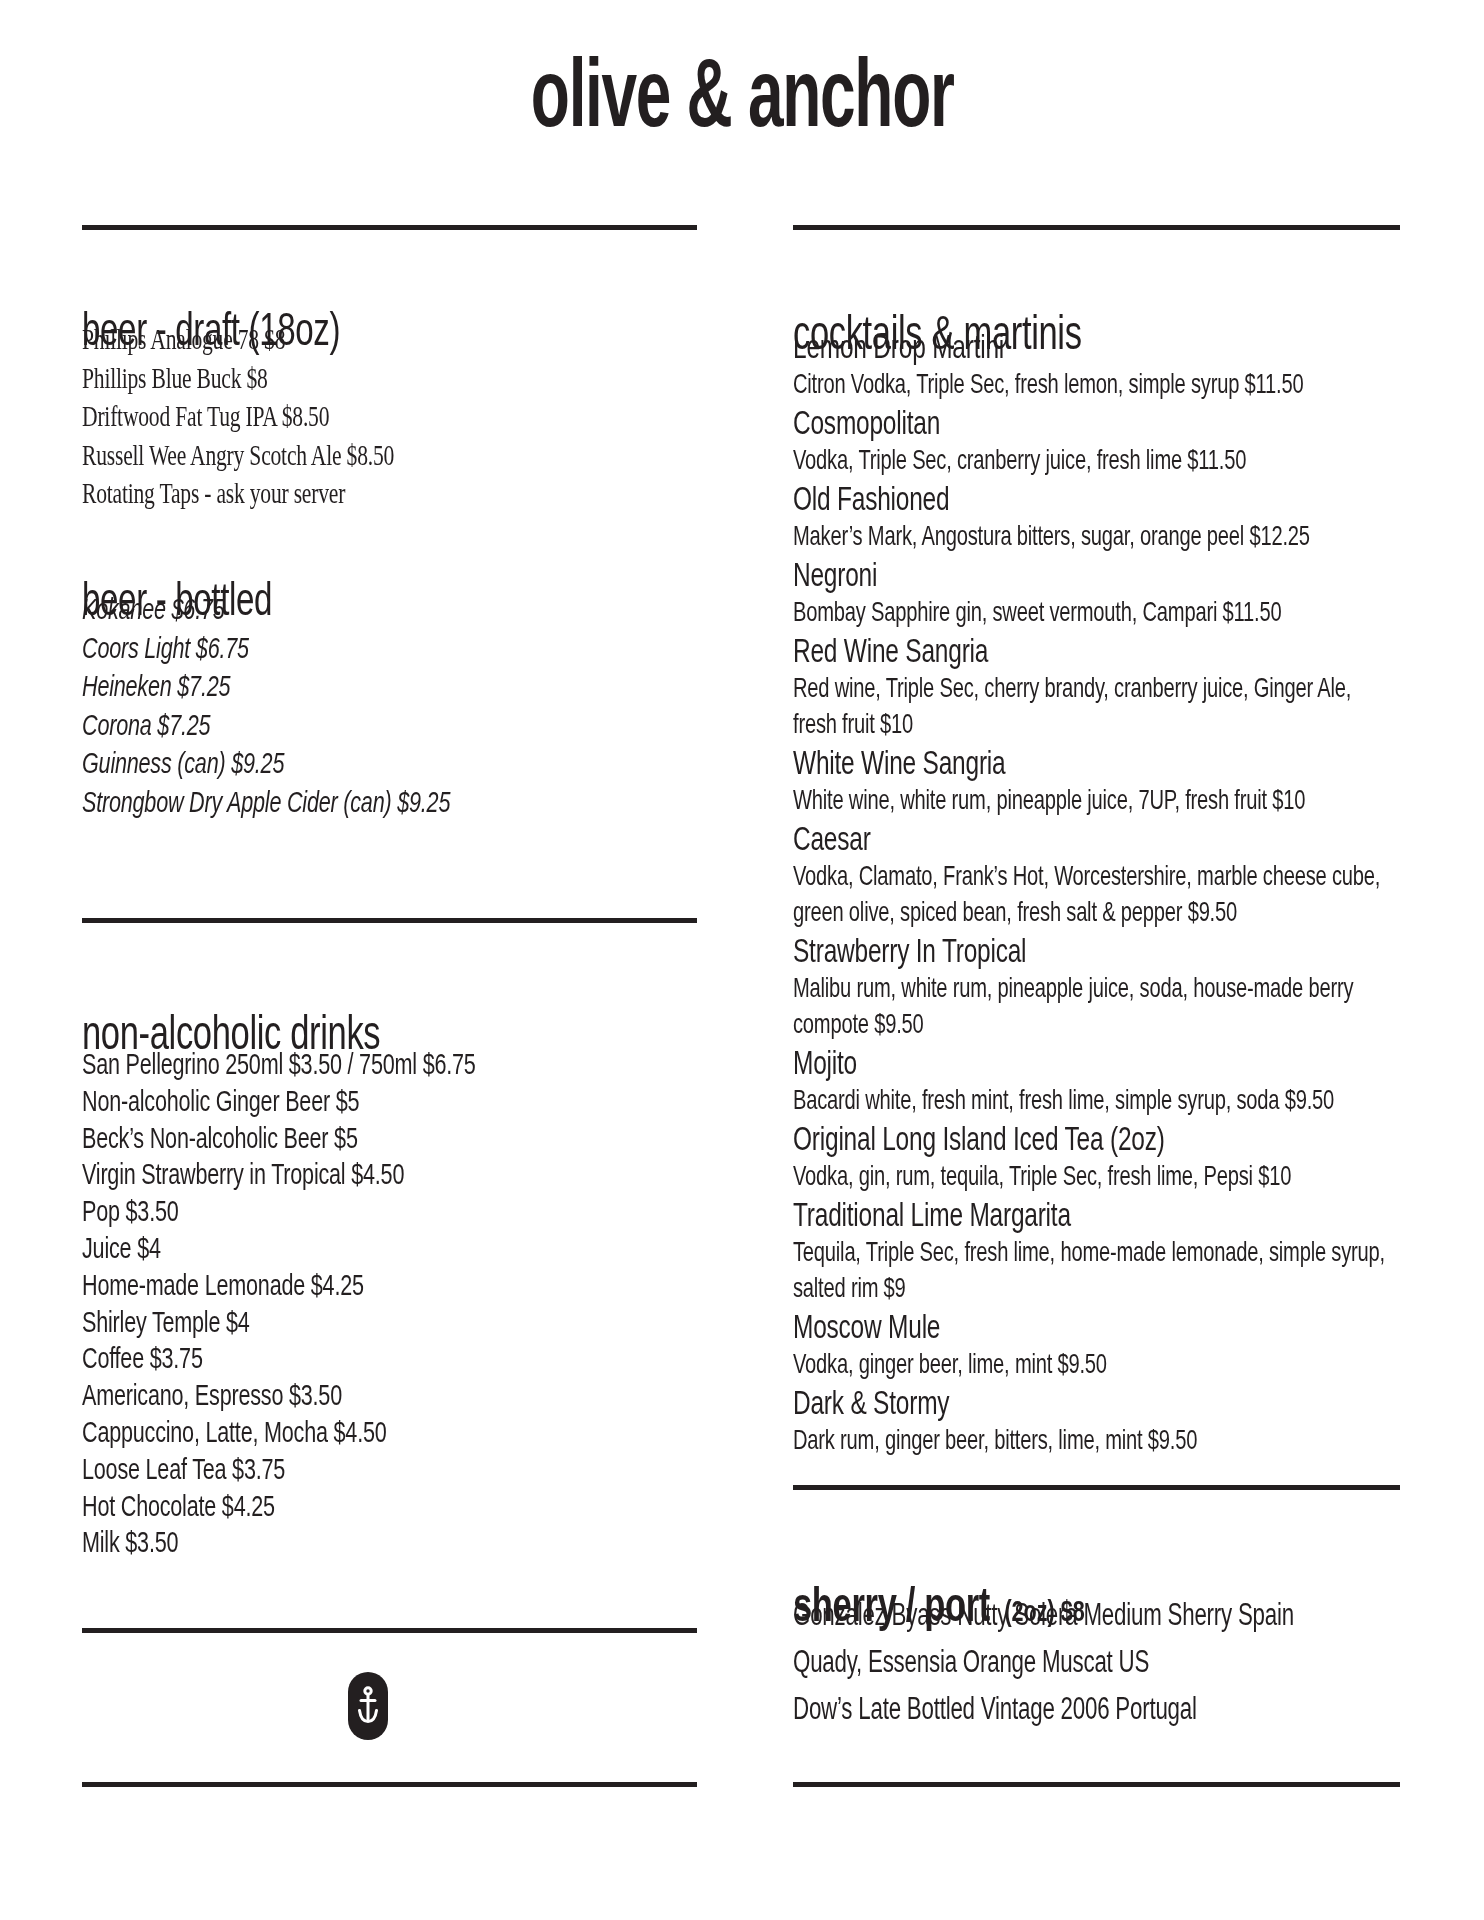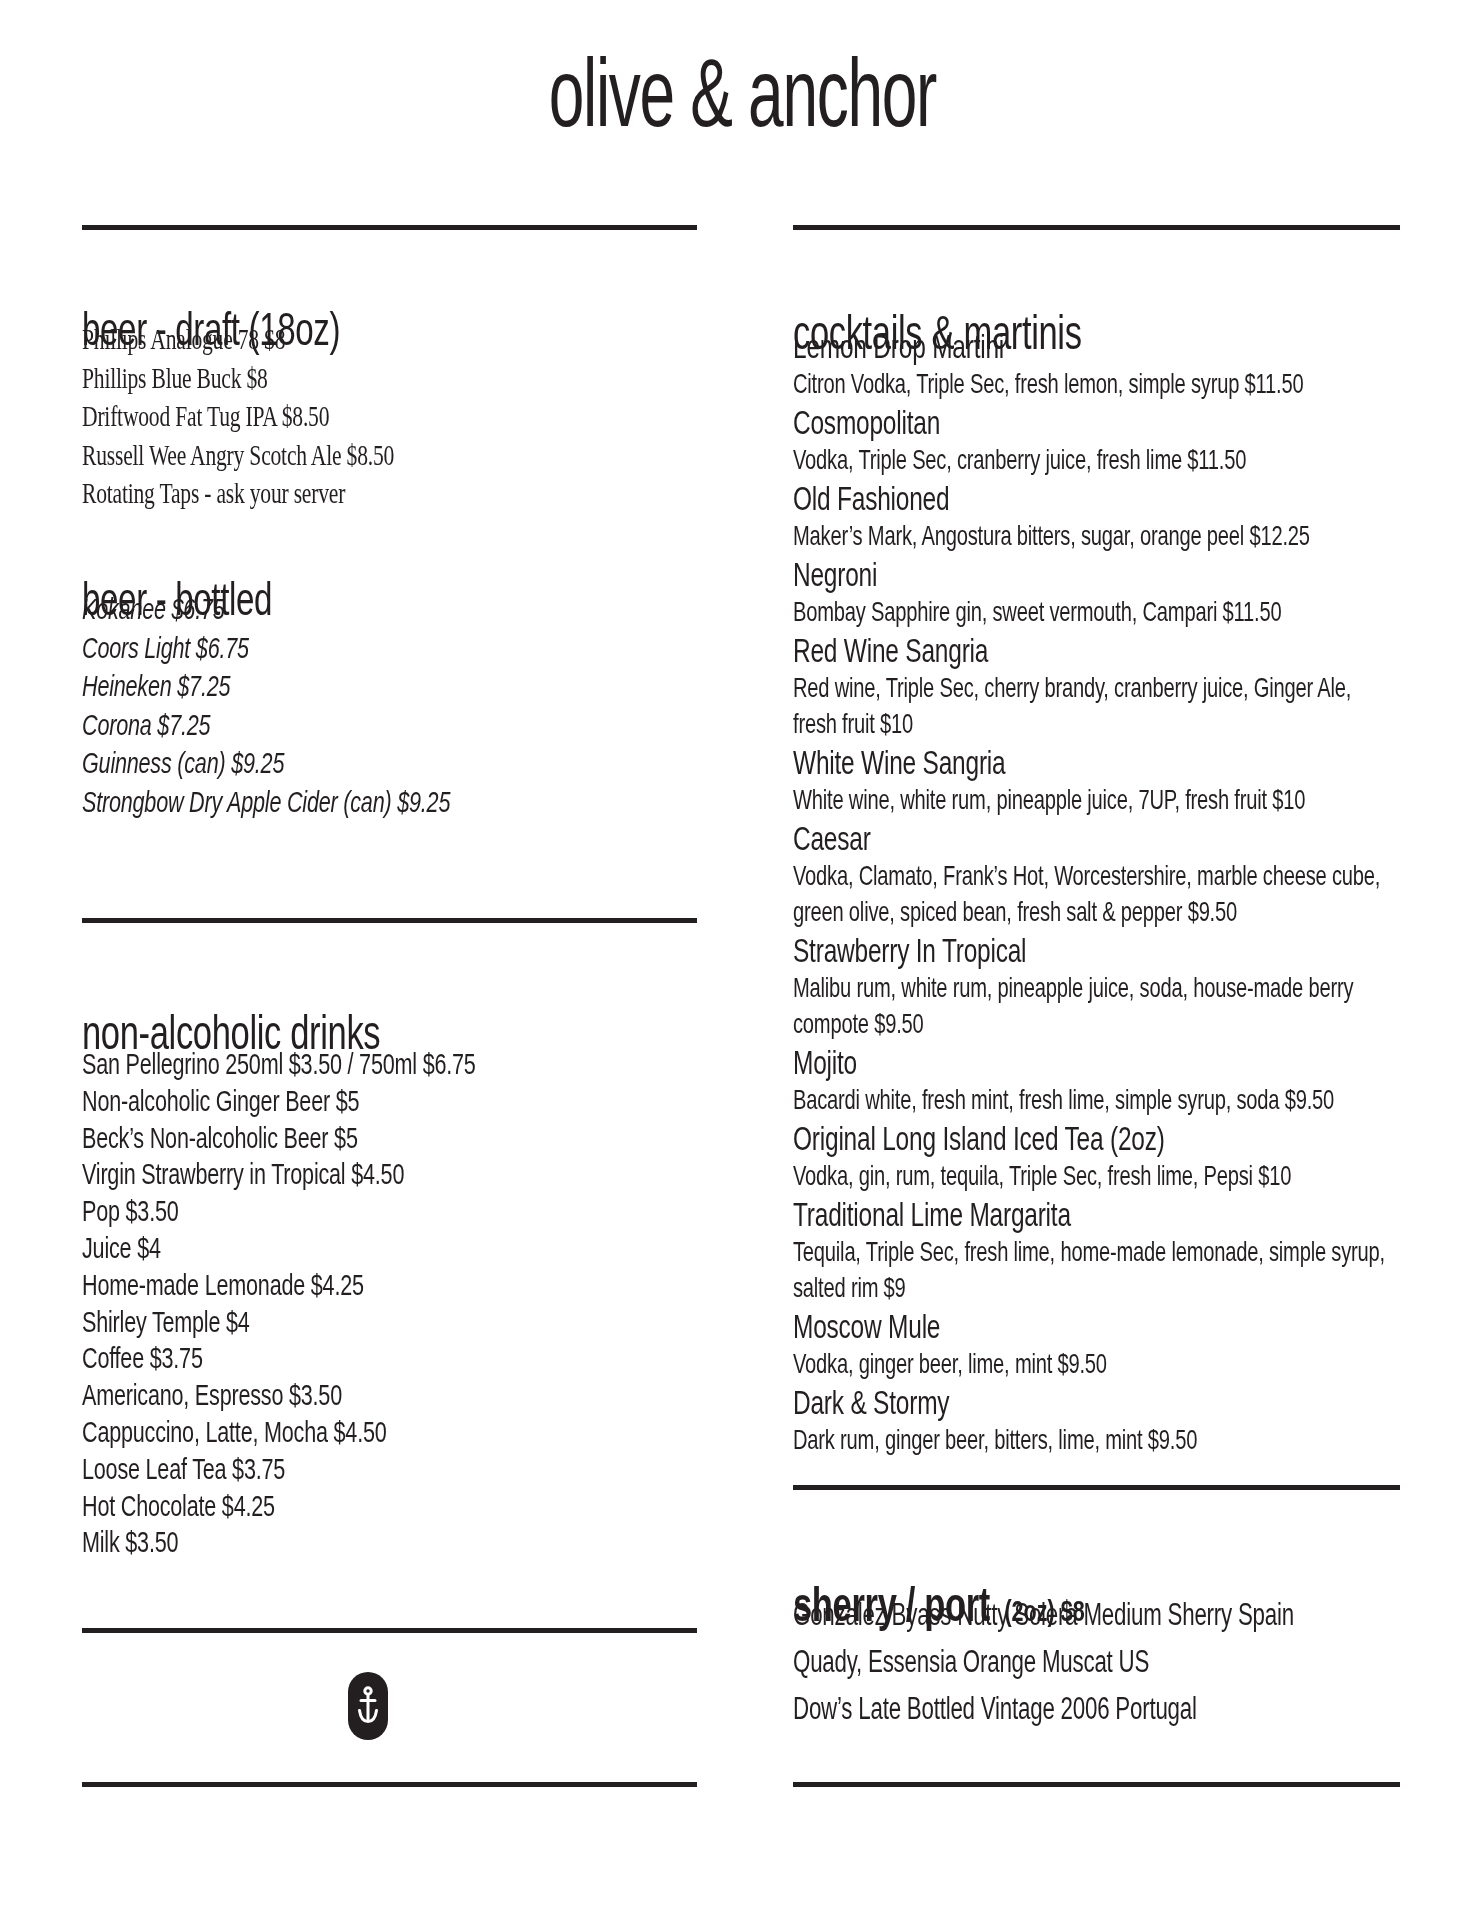--- a/index.html
+++ b/index.html
@@ -3,21 +3,21 @@
 <meta charset="utf-8">
 <style>
   html,body{margin:0;padding:0;background:#fff;}
   .page{
     position:relative;width:1484px;height:1920px;background:#ffffff;
     font-family:"Liberation Sans",sans-serif;color:#231f20;overflow:hidden;
   }
   .rule{position:absolute;height:5px;background:#231f20;}
   
   .title-wrap{position:absolute;left:0;top:44px;width:100%;text-align:center;
-    font-size:97px;line-height:97px;font-weight:normal;}
+    font-size:97px;line-height:97px;font-weight:bold;}
   .title-inner{display:inline-block;transform:scaleX(.66);transform-origin:50% 0;letter-spacing:-2px;white-space:nowrap;}
   
   .sec-h{position:absolute;white-space:nowrap;font-size:46px;line-height:46px;font-weight:400;
     transform:scaleX(.72);transform-origin:0 0;letter-spacing:-.5px;}
   .sec-h.big{font-size:48px;line-height:48px;}
   
   .menu-list{position:absolute;list-style:none;margin:0;padding:0;}
   .menu-list li{white-space:nowrap;transform:scaleX(.72);transform-origin:0 50%;letter-spacing:-.3px;}
   .beer-list li{font-size:30px;line-height:38.5px;}
   .na-list li{font-size:30px;line-height:36.8px;}

